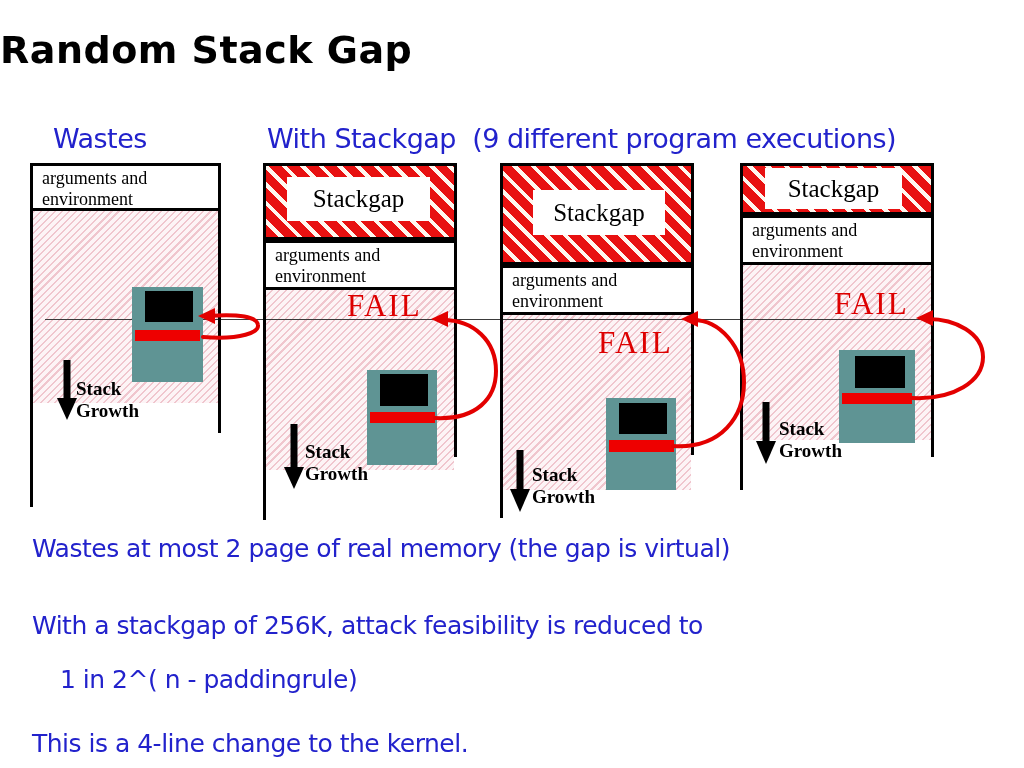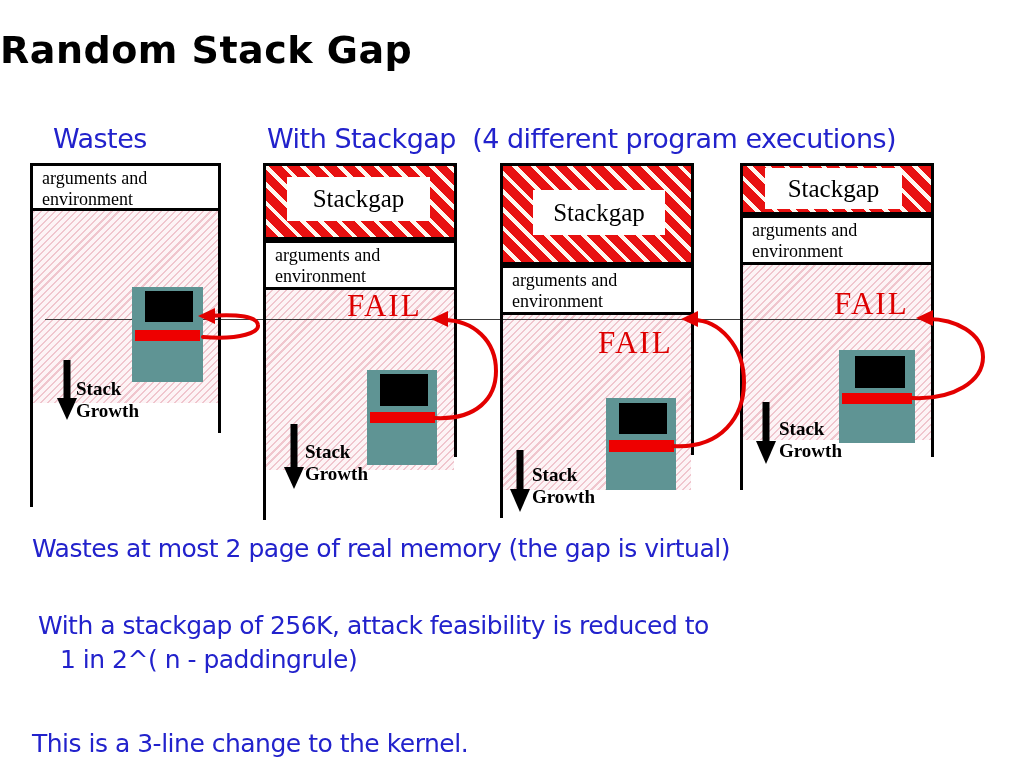--- a/index.html
+++ b/index.html
@@ -63,21 +63,21 @@
   .overlay{position:absolute;left:0;top:0;z-index:5;pointer-events:none;}
 </style>
 </head>
 <body>
 
 <div id="slide">
 
   <div class="title">Random Stack Gap</div>
 
   <div class="heading" style="left:53px;">Wastes</div>
-  <div class="heading" style="left:267px;">With Stackgap  (4 different program executions)</div>
+  <div class="heading" style="left:267px;">With Stackgap  (9 different program executions)</div>
 
   <div class="target-line"></div>
 
   <div>
     <div class="box argsenv" style="left:30px;top:163px;width:191px;height:48px;">
       <div>arguments and</div>
       <div>environment</div>
     </div>
     <div class="pink" style="left:33px;top:211px;width:185px;height:192px;"></div>
     <div class="vline" style="left:30px;top:211px;height:296px;"></div>
@@ -181,17 +181,17 @@
     </g>
     <g fill="#000" stroke="none">
       <polygon points="57,398 77,398 67,420"></polygon>
       <polygon points="284,467 304,467 294,489"></polygon>
       <polygon points="510,489 530,489 520,512"></polygon>
       <polygon points="756,441 776,441 766,464"></polygon>
     </g>
   </svg>
 
   <div class="note" style="left:32px;top:534px;">Wastes at most 2 page of real memory (the gap is virtual)</div>
-  <div class="note" style="left:38px;top:611px;">With a stackgap of 256K, attack feasibility is reduced to</div>
-  <div class="note" style="left:60px;top:645px;">1 in 2^( n - paddingrule)</div>
-  <div class="note" style="left:32px;top:729px;">This is a 3-line change to the kernel.</div>
+  <div class="note" style="left:32px;top:611px;">With a stackgap of 256K, attack feasibility is reduced to</div>
+  <div class="note" style="left:60px;top:665px;">1 in 2^( n - paddingrule)</div>
+  <div class="note" style="left:32px;top:729px;">This is a 4-line change to the kernel.</div>
 
 </div>
 
 </body></html>

